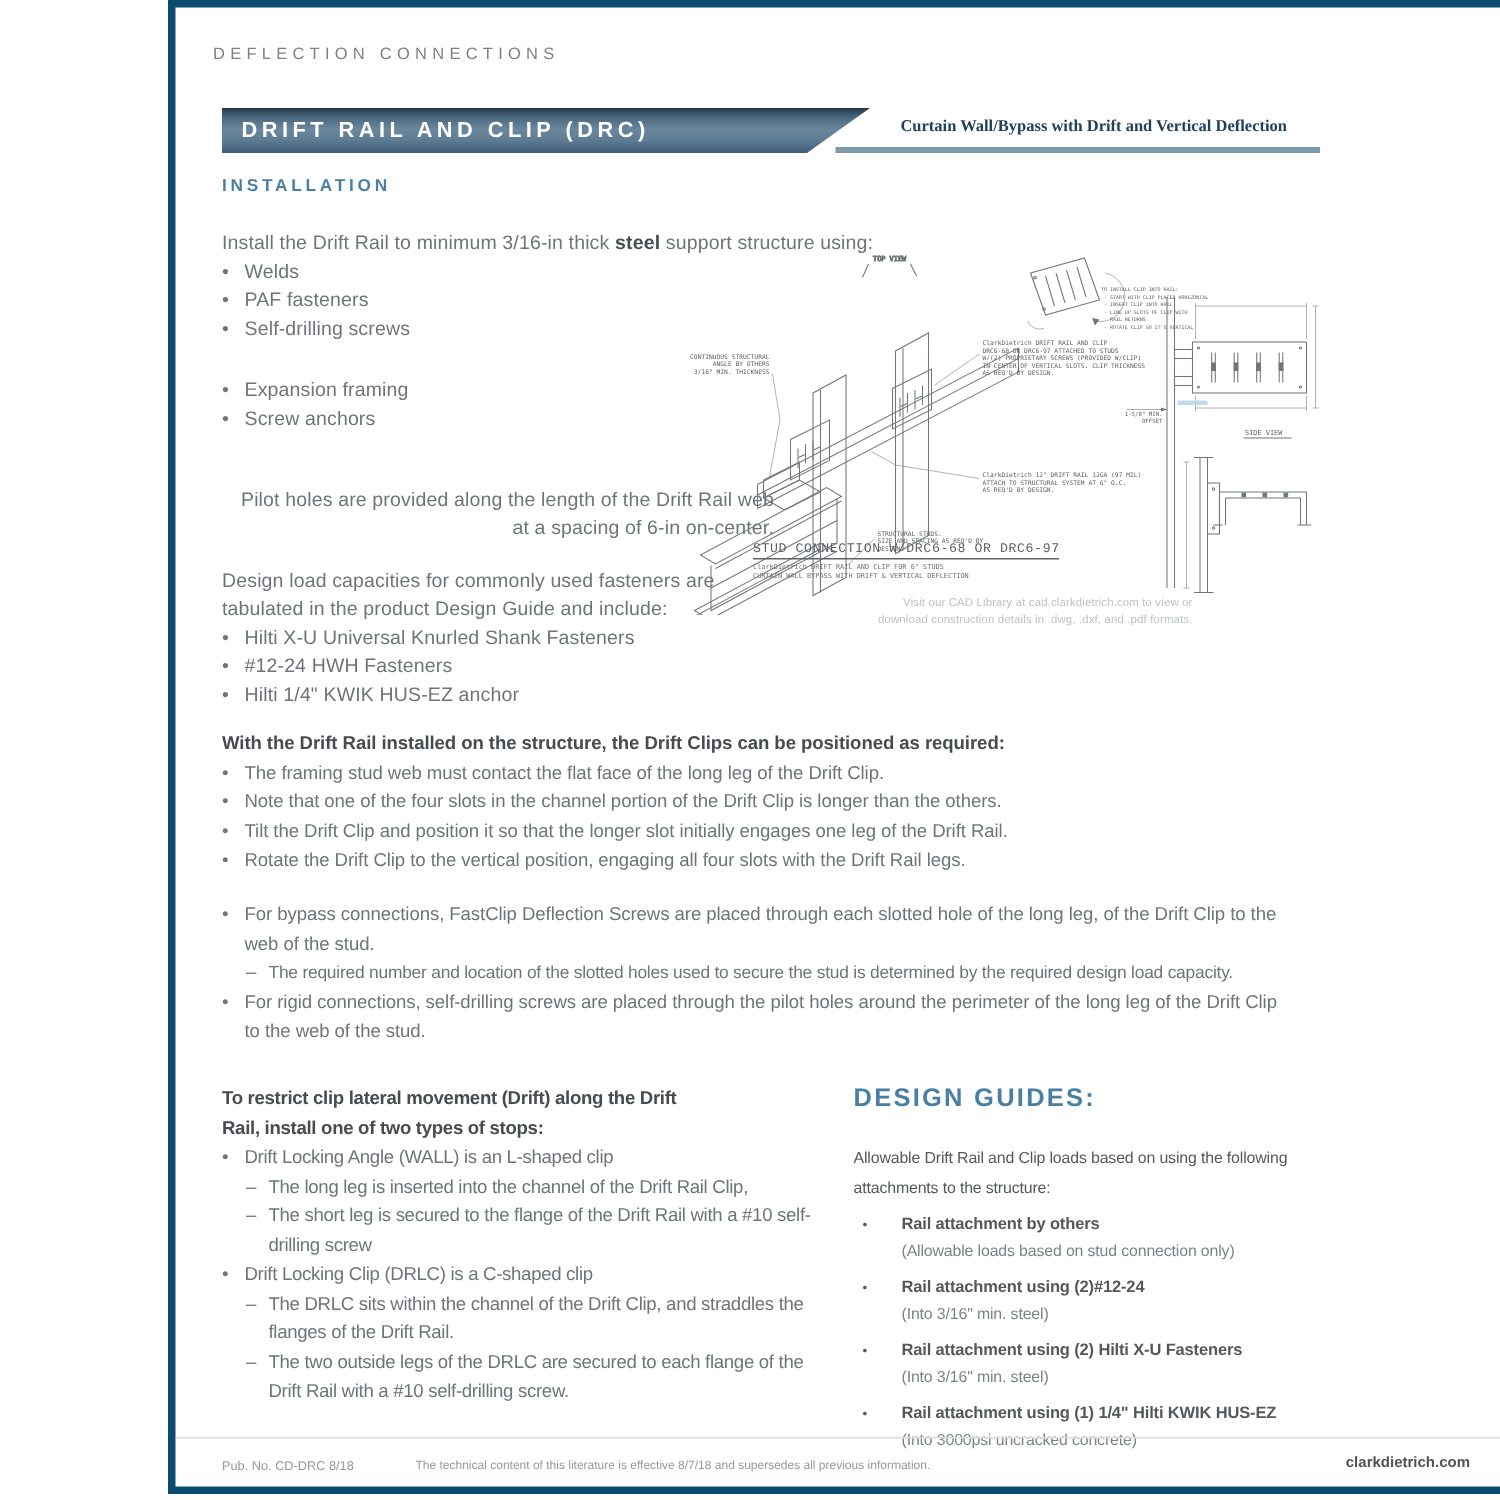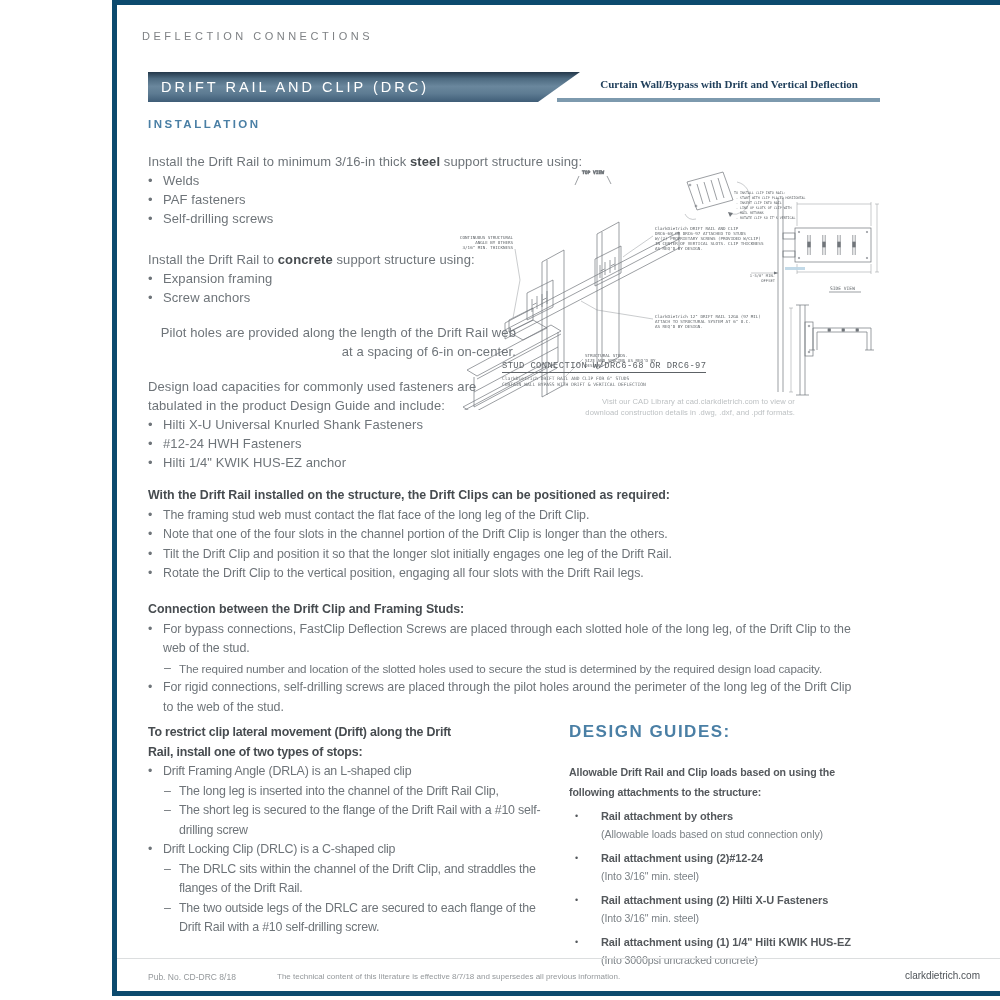--- a/index.html
+++ b/index.html
@@ -15,21 +15,21 @@
   }
   .abs { position:absolute; }
 
   
   .eyebrow { left:25px; top:25px; font-size:11px; letter-spacing:3.5px; color:#7e8184; font-weight:500; }
   .banner {
     left:31px; top:67px; width:432px; height:30px;
     background:linear-gradient(180deg,#24384a 0%,#4d6a80 22%,#6a879d 48%,#5d7b92 72%,#3f5d77 100%);
     clip-path:polygon(0 0,100% 0,calc(100% - 42px) 100%,0 100%);
   }
-  .banner-title { color:#ffffff; font-size:14.5px; font-weight:normal; letter-spacing:3px; line-height:30px; padding-left:13px; white-space:nowrap; }
+  .banner-title { color:#ffffff; font-size:14.5px; font-weight:bold; letter-spacing:3px; line-height:30px; padding-left:13px; white-space:nowrap; }
   .tagline-wrap { left:440px; top:67px; width:323px; height:30px; }
   .tagline {
     position:absolute; right:22px; top:6px; white-space:nowrap;
     font-family:"Liberation Serif", serif; font-weight:bold; font-size:11px; color:#21405c;
   }
   .tagline-bar { position:absolute; left:0; right:0; bottom:0; height:4px; background:#7d9aae; }
   .installation { left:31px; top:113px; font-size:11.5px; font-weight:bold; letter-spacing:2.5px; color:var(--accent_blue,#4a7fa5); }
 
   
   .txt { color:#6e7479; font-size:13px; line-height:19px; letter-spacing:.1px; }
@@ -49,38 +49,38 @@
   .mid .hd { font-size:12.4px; }
   .sec-pos { top:481px; }
   .sec-con { top:595px; }
   .tight { font-size:11.6px; letter-spacing:-.15px; white-space:nowrap; }
 
   .stops { left:31px; top:717px; width:412px; font-size:12.4px; line-height:19.5px; color:#6e7479; letter-spacing:-.2px; }
   .stops .hd { width:330px; line-height:20px; }
 
   .dg { left:452px; top:717px; width:313px; }
   .dg-head { font-size:17px; font-weight:bold; letter-spacing:1.5px; color:var(--accent_blue,#4a7fa5); margin-bottom:20px; }
-  .dg-intro { font-size:10.6px; line-height:20px; color:#54585c; font-weight:bold; letter-spacing:-.1px; margin-bottom:5px; }
+  .dg-intro { font-size:10.6px; line-height:20px; color:#54585c; font-weight:normal; letter-spacing:-.1px; margin-bottom:5px; }
   .dg-item { display:flex; margin-top:5px; }
   .dg-item .m { flex:0 0 26px; padding-left:6px; color:#54585c; font-size:9px; line-height:18px; }
   .dg-item .c { flex:1; }
   .dg-label { font-size:11px; line-height:18px; font-weight:bold; color:#54585c; letter-spacing:-.1px; white-space:nowrap; }
   .dg-note { font-size:10.6px; line-height:19px; color:#7c8287; letter-spacing:-.1px; white-space:nowrap; }
 
   
   .diagram-svg { left:330px; top:155px; width:440px; height:250px; pointer-events:none; }
   .cad-title { left:385px; top:356px; font-family:Liberation Mono, monospace; font-size:8.8px; letter-spacing:.4px; color:#5d6266; border-bottom:1px solid #5d6266; padding-bottom:1px; white-space:nowrap; }
   .cad-sub { left:385px; top:371px; font-family:"DejaVu Sans Mono", monospace; font-size:4.6px; line-height:5.6px; color:#6d7276; white-space:nowrap; }
   .cad-caption { left:408px; top:391px; width:270px; text-align:right; font-size:7.6px; line-height:11px; color:#bdc1c3; letter-spacing:.1px; }
 
   
   .footer-line { left:0; right:0; top:953px; height:1px; background:#dcdedf; }
   .footer-pub { left:31px; top:967px; font-size:8.5px; color:#94989b; }
   .footer-notice { left:160px; top:967px; width:500px; text-align:left; font-size:8px; color:#94989b; }
-  .footer-site { right:30px; top:965px; font-size:10px; font-weight:normal; color:#4e5358; }
+  .footer-site { right:30px; top:965px; font-size:10px; font-weight:bold; color:#4e5358; }
 
   svg .cad { font-family:"DejaVu Sans Mono", monospace; fill:#5c6165; }
   svg .ln { stroke:#71767b; stroke-width:0.7; fill:none; }
   svg .lnthin { stroke:#888d91; stroke-width:0.45; fill:none; }
 </style>
 </head>
 <body>
 
 <div class="page">
 
@@ -106,21 +106,20 @@
         <span class="m">•</span>
         <span class="t">PAF fasteners</span>
       </div>
     <div class="row">
         <span class="m">•</span>
         <span class="t">Self-drilling screws</span>
       </div>
   </div>
 
   <div class="abs txt block2">
-    <div class="lead"><span>Install the Drift Rail to </span><span class="b">concrete</span><span> support structure using:</span></div>
     <div class="row">
         <span class="m">•</span>
         <span class="t">Expansion framing</span>
       </div>
     <div class="row">
         <span class="m">•</span>
         <span class="t">Screw anchors</span>
       </div>
   </div>
 
@@ -313,40 +312,39 @@
         <span class="m">•</span>
         <span class="t">Tilt the Drift Clip and position it so that the longer slot initially engages one leg of the Drift Rail.</span>
       </div>
     <div class="row">
         <span class="m">•</span>
         <span class="t">Rotate the Drift Clip to the vertical position, engaging all four slots with the Drift Rail legs.</span>
       </div>
   </div>
 
   <div class="abs mid sec-con">
-    <div class="b hd">Connection between the Drift Clip and Framing Studs:</div>
     <div class="row">
         <span class="m">•</span>
         <span class="t">For bypass connections, FastClip Deflection Screws are placed through each slotted hole of the long leg, of the Drift Clip to the web of the stud.</span>
       </div>
     <div class="row sub">
         <span class="m">–</span>
         <span class="t tight">The required number and location of the slotted holes used to secure the stud is determined by the required design load capacity.</span>
       </div>
     <div class="row">
         <span class="m">•</span>
         <span class="t">For rigid connections, self-drilling screws are placed through the pilot holes around the perimeter of the long leg of the Drift Clip to the web of the stud.</span>
       </div>
   </div>
 
   <div class="abs stops">
     <div class="b hd">To restrict clip lateral movement (Drift) along the Drift Rail, install one of two types of stops:</div>
     <div class="row">
         <span class="m">•</span>
-        <span class="t">Drift Framing Angle (DRLA) is an L-shaped clip</span>
+        <span class="t">Drift Locking Angle (WALL) is an L-shaped clip</span>
       </div>
     <div class="row sub">
         <span class="m">–</span>
         <span class="t">The long leg is inserted into the channel of the Drift Rail Clip,</span>
       </div>
     <div class="row sub">
         <span class="m">–</span>
         <span class="t">The short leg is secured to the flange of the Drift Rail with a #10 self-drilling screw</span>
       </div>
     <div class="row">

